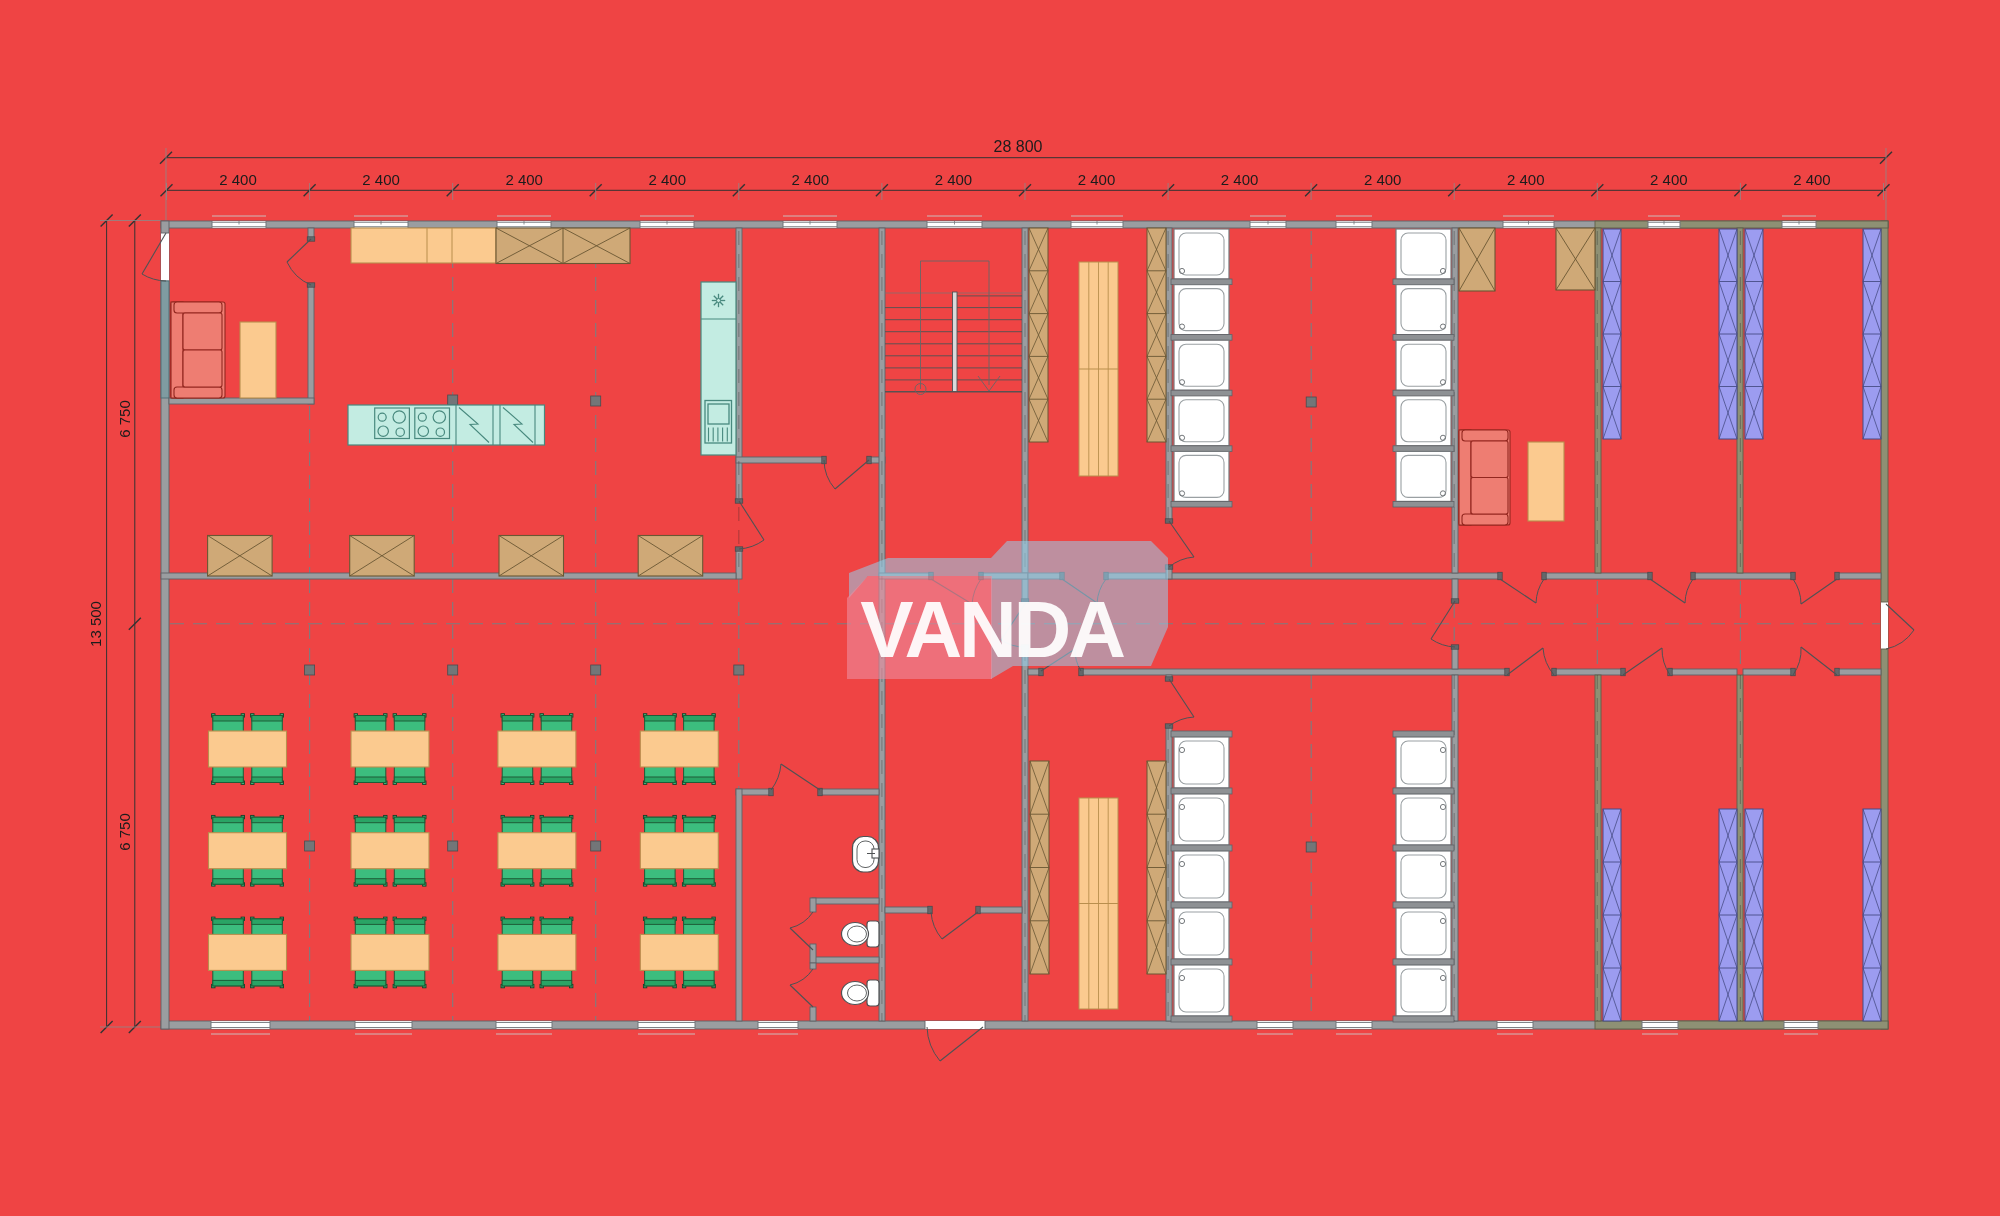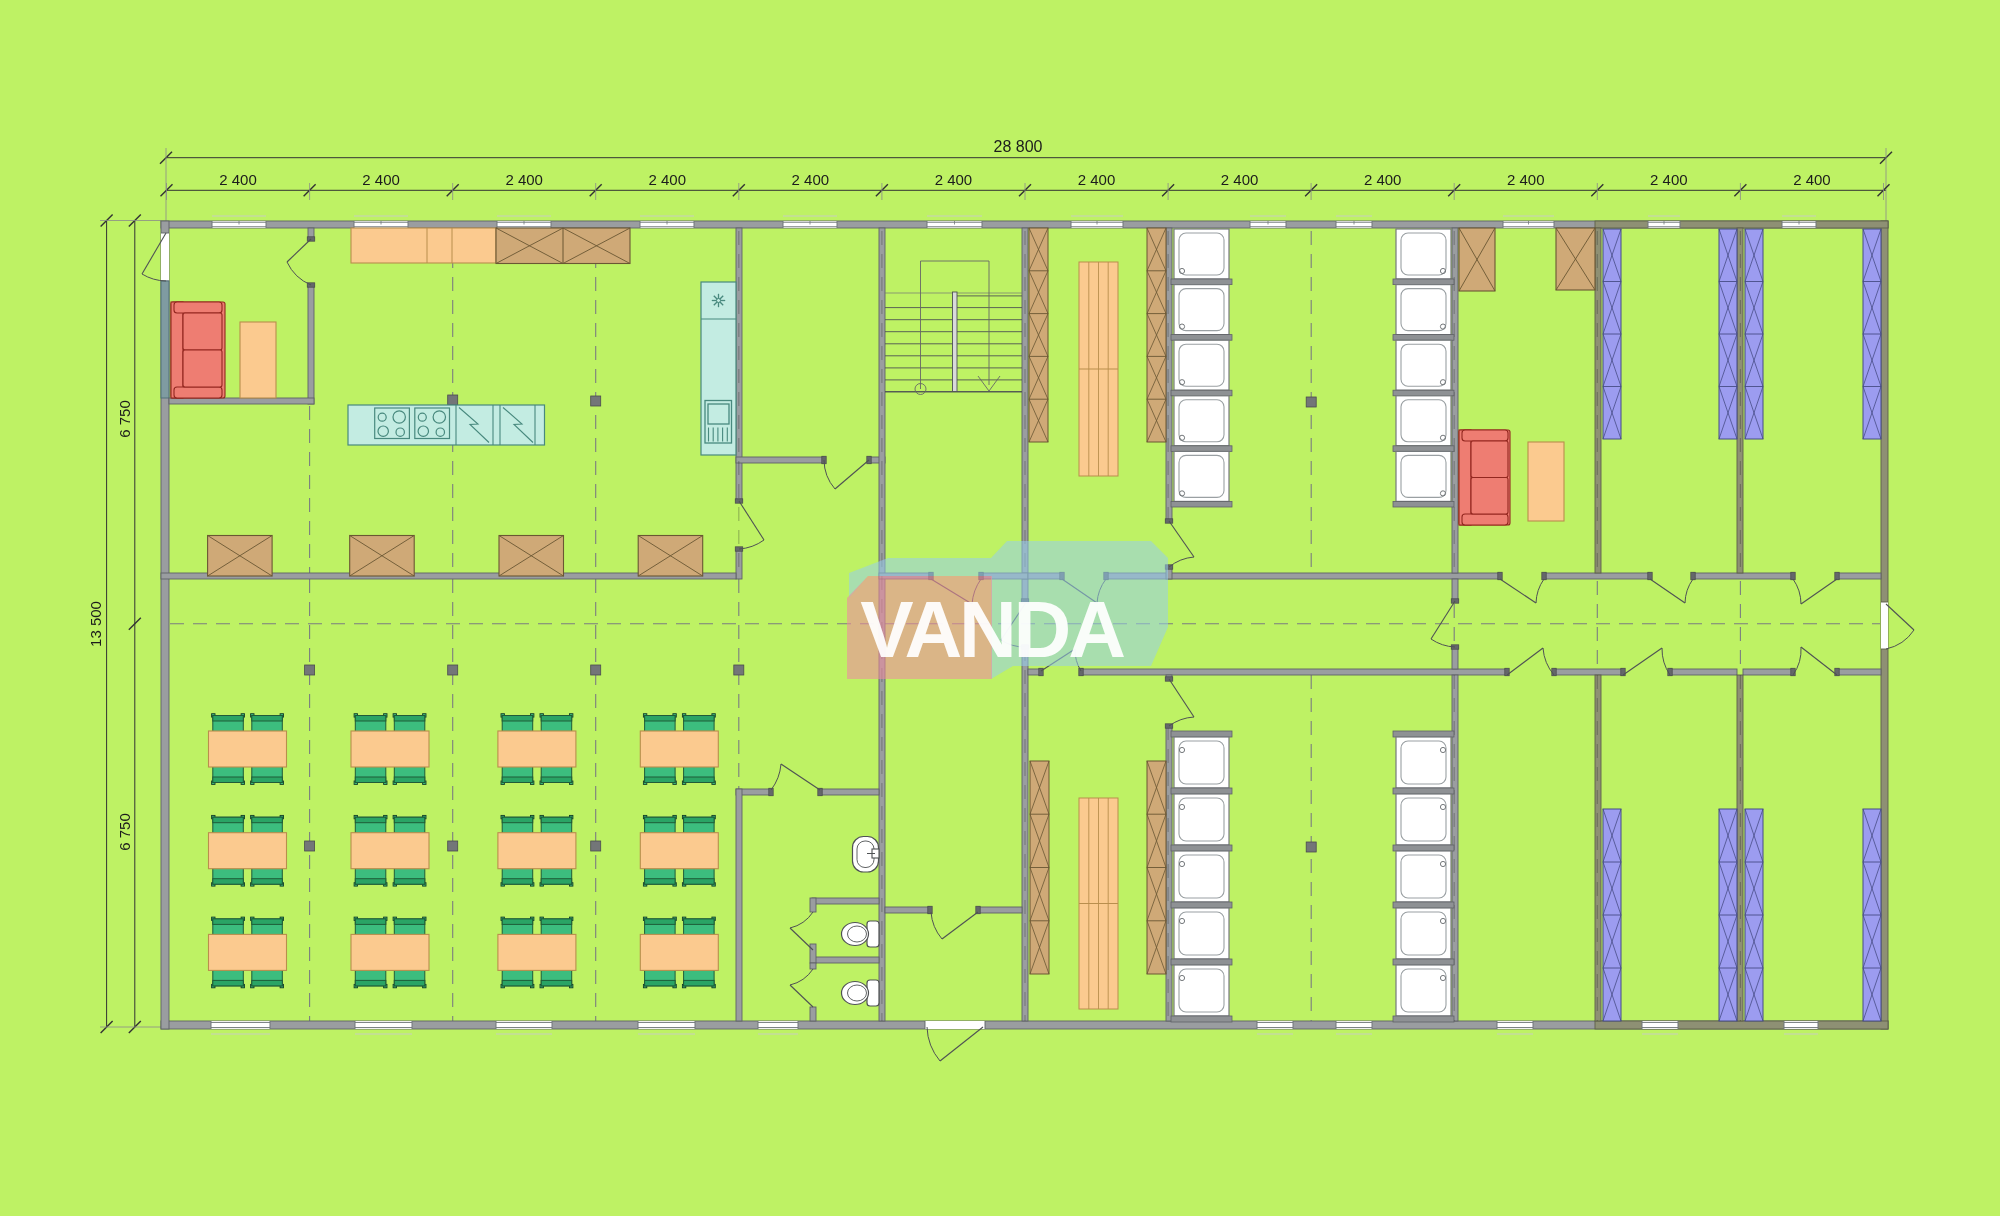--- a/index.html
+++ b/index.html
@@ -1,15 +1,15 @@
 <!DOCTYPE html>
 <html><head><meta charset="utf-8">
 <style>
 html,body{margin:0;padding:0;background:#ffffff;}
-#plan{position:relative;width:2000px;height:1216px;background:#bef264;overflow:hidden;}
+#plan{position:relative;width:2000px;height:1216px;background:#ef4444;overflow:hidden;}
 </style></head>
 <body>
 
 <div id="plan">
 <svg width="2000" height="1216" viewBox="0 0 2000 1216">
 
 <g>
         <rect x="169" y="228" width="139" height="170" fill="none" stroke="none"></rect>
       </g>
 

